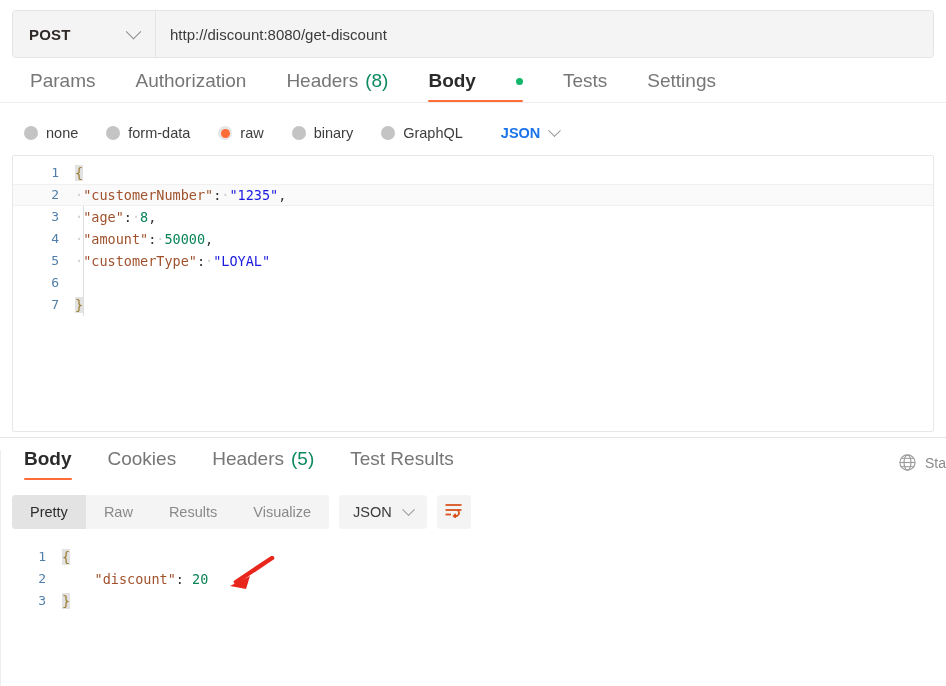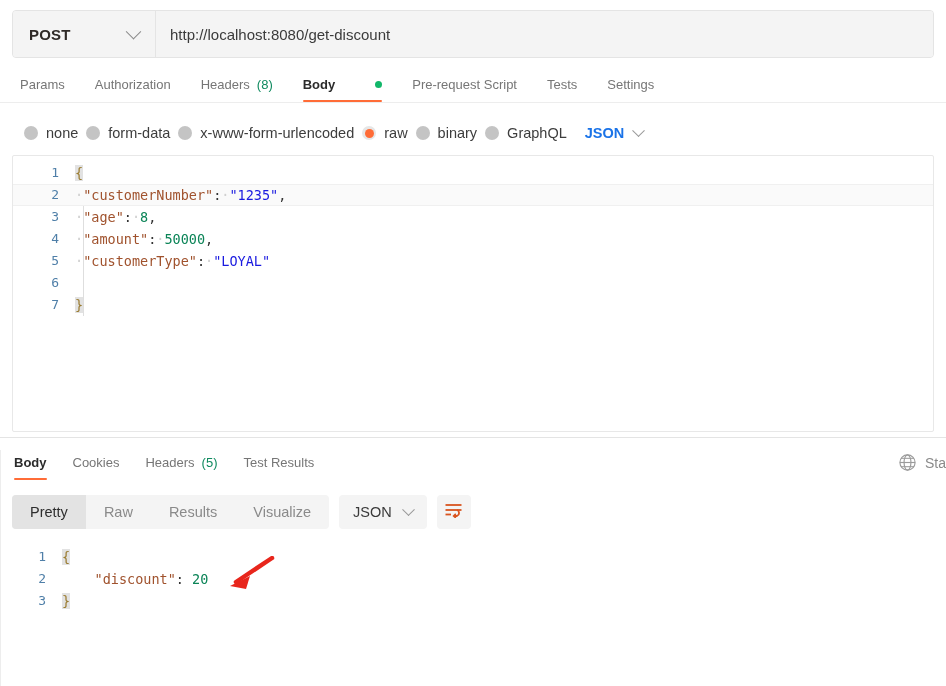--- a/index.html
+++ b/index.html
@@ -46,40 +46,40 @@
 
   
   .req-tabs {
     display: flex; align-items: flex-end;
     gap: 30px;
     padding: 16px 0 0 20px;
     height: 44px;
   }
   .tab {
     position: relative;
-    font-size: 13px; color: #767676;
+    font-size: 19px; color: #767676;
     padding-bottom: 10px;
     cursor: pointer;
     white-space: nowrap;
-    display: flex; align-items: center; gap: 7px;
+    display: flex; align-items: center; gap: 7px; margin-left: 10px;
   }
   .tab.active { color: #2b2b2b; font-weight: 600; gap: 40px; }
   .tab.active::after {
     content: ""; position: absolute; left: 0; right: 0; bottom: 0;
     height: 2.5px; background: #ff6c37; border-radius: 2px;
   }
   .tab .count { color: #0f8a5f; }
   .green-dot { width: 7px; height: 7px; border-radius: 50%; background: #12b76a; display:inline-block; }
 
   .tabs-underline { height:1px; background:#ededed; margin: 0 0 0 0; }
 
   
   .radio-row {
     display: flex; align-items: center;
-    gap: 8px;
+    gap: 28px;
     padding: 14px 0 0 24px;
     height: 46px;
   }
   .radio-item { display: flex; align-items: center; gap: 8px; cursor: pointer; }
   .radio {
     width: 14px; height: 14px; border-radius: 50%;
     background: #c4c4c4;
     position: relative;
   }
   .radio.checked { background: #e6e6e6; }
@@ -185,63 +185,56 @@
 <body>
 
 <div class="app">
 
   <div class="urlbar-wrap">
     <div class="urlbar">
       <div class="method-select">
         <span class="method-label">POST</span>
         <span class="chev"></span>
       </div>
-      <div class="url-input" title="Enter URL or paste text">http://localhost:8080/get-discount</div>
+      <div class="url-input" title="Enter URL or paste text">http://discount:8080/get-discount</div>
     </div>
   </div>
 
   <div class="req-tabs">
     <div class="tab">
       <span>Params</span>
     </div>
     <div class="tab">
       <span>Authorization</span>
     </div>
     <div class="tab">
       <span>Headers</span>
       <span class="count">(8)</span>
     </div>
     <div class="tab active">
       <span>Body</span>
       <span class="green-dot"></span>
     </div>
     <div class="tab">
-      <span>Pre-request Script</span>
-    </div>
-    <div class="tab">
       <span>Tests</span>
     </div>
     <div class="tab">
       <span>Settings</span>
     </div>
   </div>
   <div class="tabs-underline"></div>
 
   <div class="radio-row">
     <div class="radio-item">
       <span class="radio"></span>
       <span class="radio-label">none</span>
     </div>
     <div class="radio-item">
       <span class="radio"></span>
       <span class="radio-label">form-data</span>
-    </div>
-    <div class="radio-item">
-      <span class="radio"></span>
-      <span class="radio-label">x-www-form-urlencoded</span>
     </div>
     <div class="radio-item">
       <span class="radio checked"></span>
       <span class="radio-label">raw</span>
     </div>
     <div class="radio-item">
       <span class="radio"></span>
       <span class="radio-label">binary</span>
     </div>
     <div class="radio-item">

